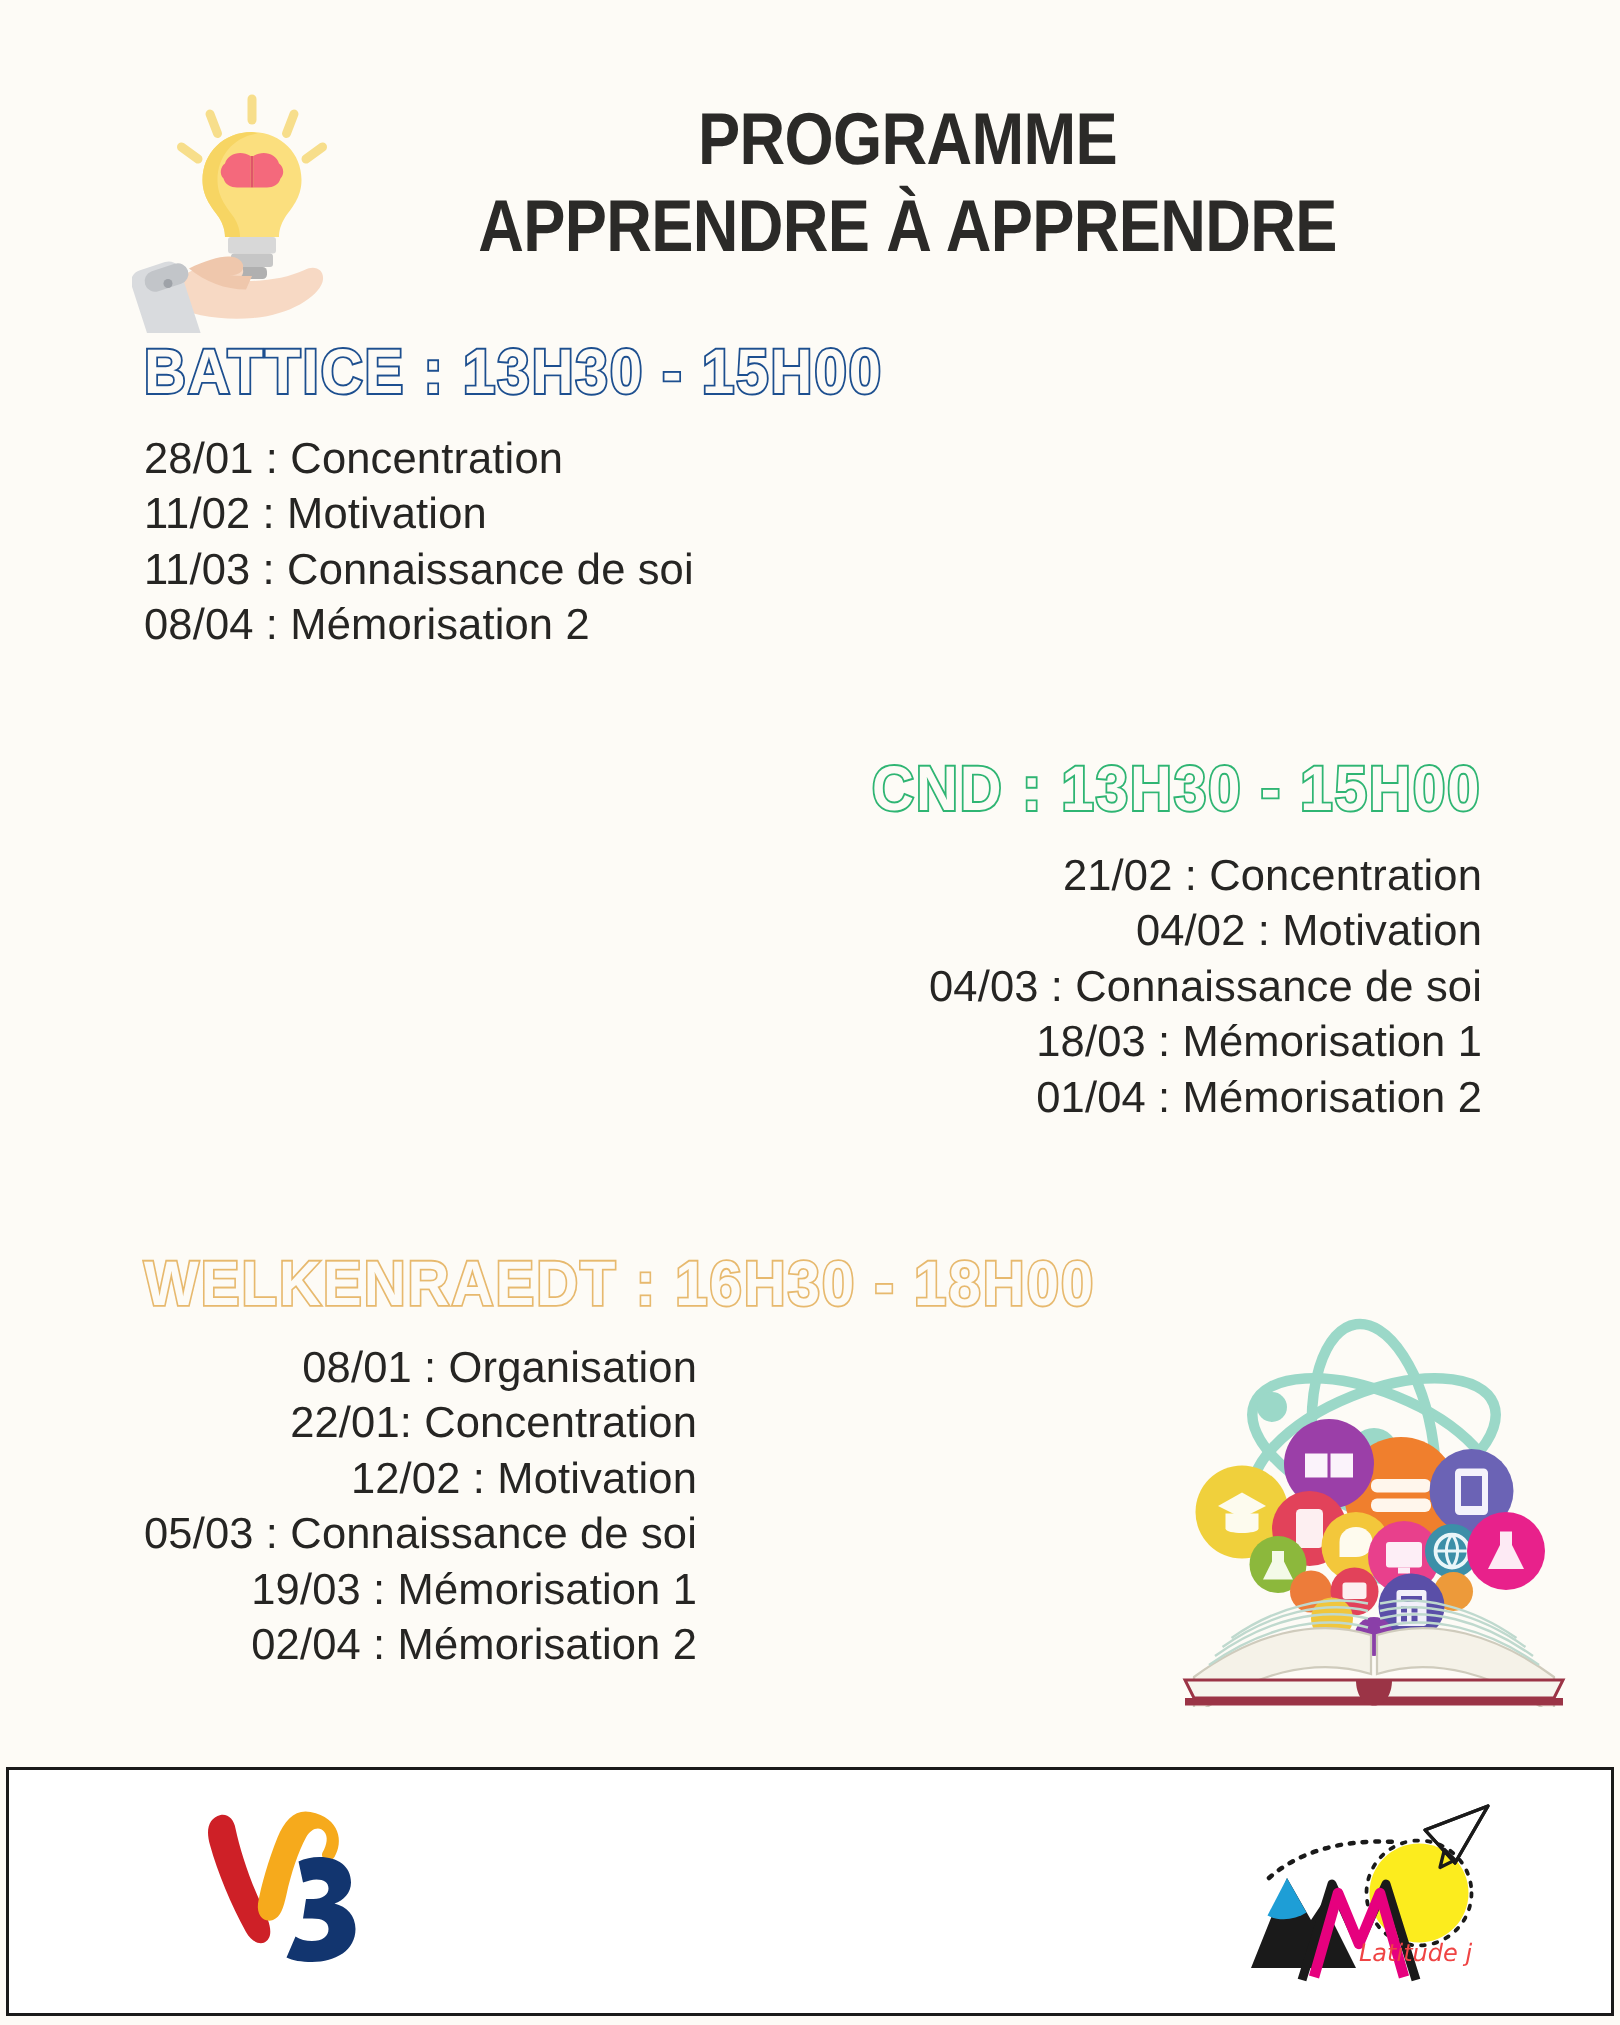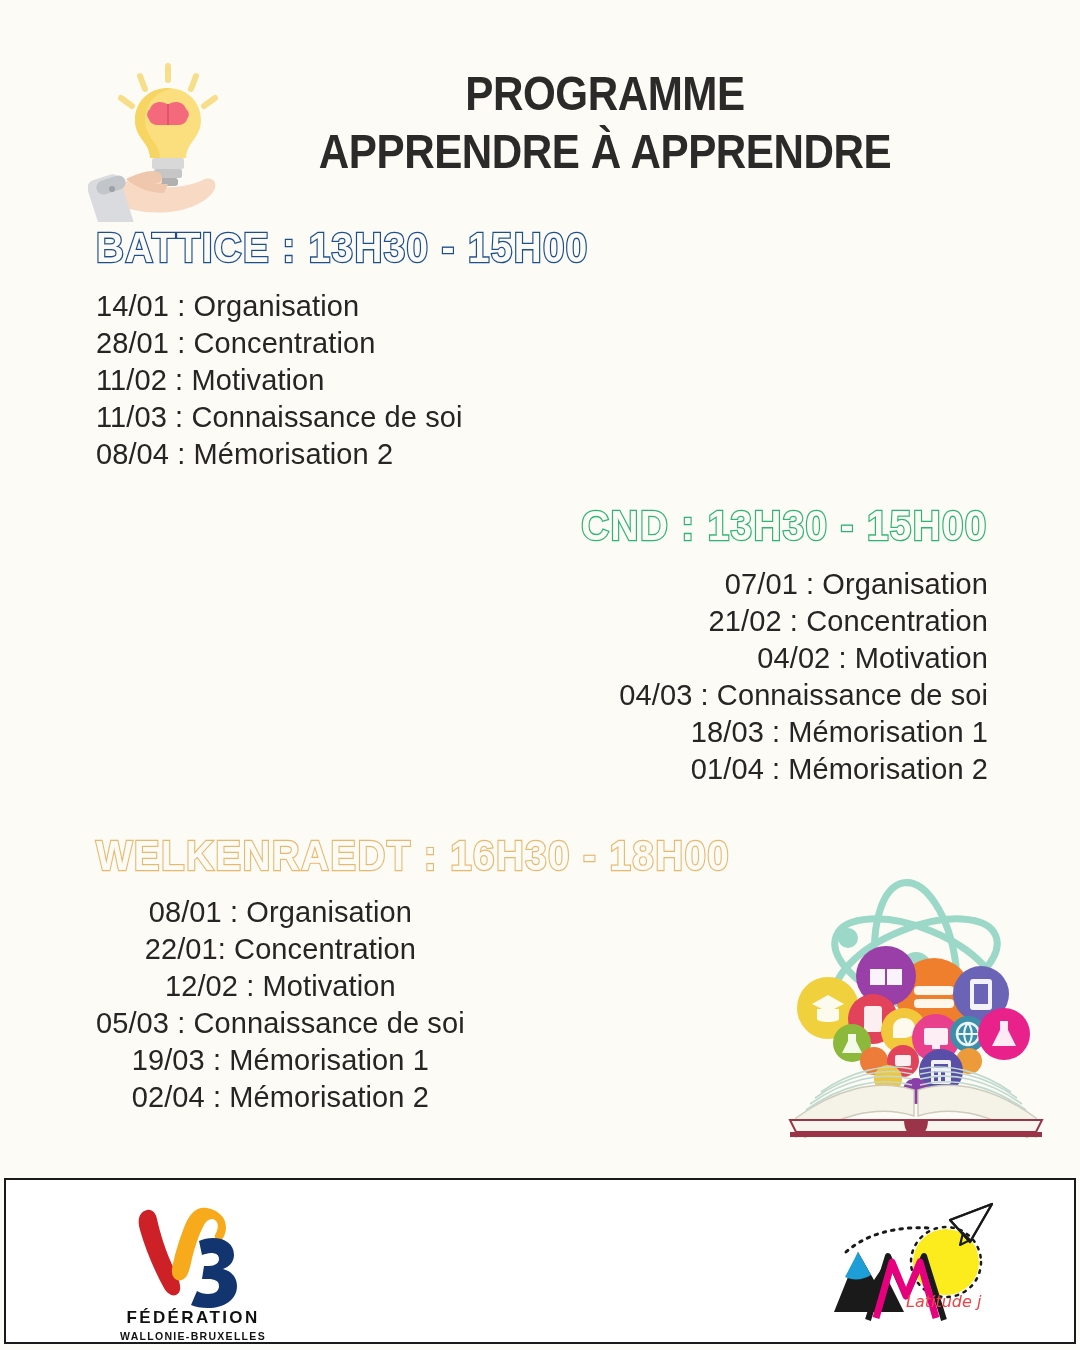--- a/index.html
+++ b/index.html
@@ -69,21 +69,21 @@
   }
   .sess-list .row { display:block; white-space:nowrap; }
 
   #battice-head { left:96px;  top:226px; transform-origin:left top; }
   #battice-list { left:96px;  top:288px; text-align:left; }
 
   #cnd-head     { right:92px; top:504px; transform-origin:right top; }
   #cnd-list     { right:92px; top:566px; text-align:right; }
 
   #welk-head    { left:96px;  top:834px; transform-origin:left top; }
-  #welk-list    { left:96px;  top:894px; text-align:center; }
+  #welk-list    { left:96px;  top:894px; text-align:right; }
 
   
   .book-illus { position:absolute; left:776px; top:876px; width:280px; height:262px; }
 
   
   .footer {
     position:absolute; left:4px; top:1178px;
     width:1072px; height:166px;
     background:#FFFFFF;
     border:2px solid #1A1A1A;
@@ -149,31 +149,29 @@
 
   <div class="poster-title">
     <span class="l1">PROGRAMME</span>
     <span class="l2">APPRENDRE À APPRENDRE</span>
   </div>
 </div>
 
 <div class="sec-head blue" id="battice-head">BATTICE : 13H30 - 15H00</div>
 
 <div class="sess-list" id="battice-list">
-  <span class="row">14/01 : Organisation</span>
   <span class="row">28/01 : Concentration</span>
   <span class="row">11/02 : Motivation</span>
   <span class="row">11/03 : Connaissance de soi</span>
   <span class="row">08/04 : Mémorisation 2</span>
 </div>
 
 <div class="sec-head green" id="cnd-head">CND : 13H30 - 15H00</div>
 
 <div class="sess-list" id="cnd-list">
-  <span class="row">07/01 : Organisation</span>
   <span class="row">21/02 : Concentration</span>
   <span class="row">04/02 : Motivation</span>
   <span class="row">04/03 : Connaissance de soi</span>
   <span class="row">18/03 : Mémorisation 1</span>
   <span class="row">01/04 : Mémorisation 2</span>
 </div>
 
 <div class="sec-head orange" id="welk-head">WELKENRAEDT : 16H30 - 18H00</div>
 
 <div class="sess-list" id="welk-list">
@@ -273,24 +271,20 @@
   </g>
 </svg>
 
 <div class="footer">
 
   <svg class="fwb-logo" viewBox="0 0 140 122">
     <path d="M26 12c-8 2-10 10-7 20 5 18 14 40 24 58 5 9 14 10 16 2 1-6-2-12-6-21-8-17-14-36-17-50-1-6-5-10-10-9z" fill="#CE2027"></path>
     <path d="M86 10c-10-2-17 5-22 17-6 15-11 32-13 44-1 8 4 13 10 11 5-2 7-8 9-17 3-14 8-29 13-38 3-6 9-8 12-4 3 3 2 9-1 14-2 4 5 8 8 3 6-10 4-26-16-30z" fill="#F6AA1C"></path>
     <path d="M92 40c12 0 21 6 21 17 0 7-5 12-11 14 8 2 14 8 14 17 0 14-13 22-29 22-7 0-13-1-17-3l6-14c3 2 7 3 11 3 7 0 11-3 11-8 0-5-4-7-11-7h-6l2-13h5c6 0 10-3 10-7 0-4-3-6-8-6-3 0-6 1-9 2l-3-14c4-2 9-3 14-3z" fill="#12356F"></path>
   </svg>
-  <div class="fwb-word">
-    <span class="t1">FÉDÉRATION</span>
-    <span class="t2">WALLONIE-BRUXELLES</span>
-  </div>
 
 
   <svg class="amo-logo" viewBox="0 0 180 140">
     <circle cx="122" cy="72" r="33" fill="#FCEC1E"></circle>
     <circle cx="122" cy="72" r="35" fill="none" stroke="#1A1A1A" stroke-width="2.5" stroke-dasharray="2.5 6" stroke-linecap="round"></circle>
     <path d="M22 62c20-18 50-26 84-24" fill="none" stroke="#1A1A1A" stroke-width="3" stroke-dasharray="2.5 6" stroke-linecap="round"></path>
 
     <path d="M10 122L34 62l16 28 8-12 22 44z" fill="#1A1A1A"></path>
     <path d="M34 62l13 23c-8 5-18 6-26 2z" fill="#1E9ED6"></path>
 

